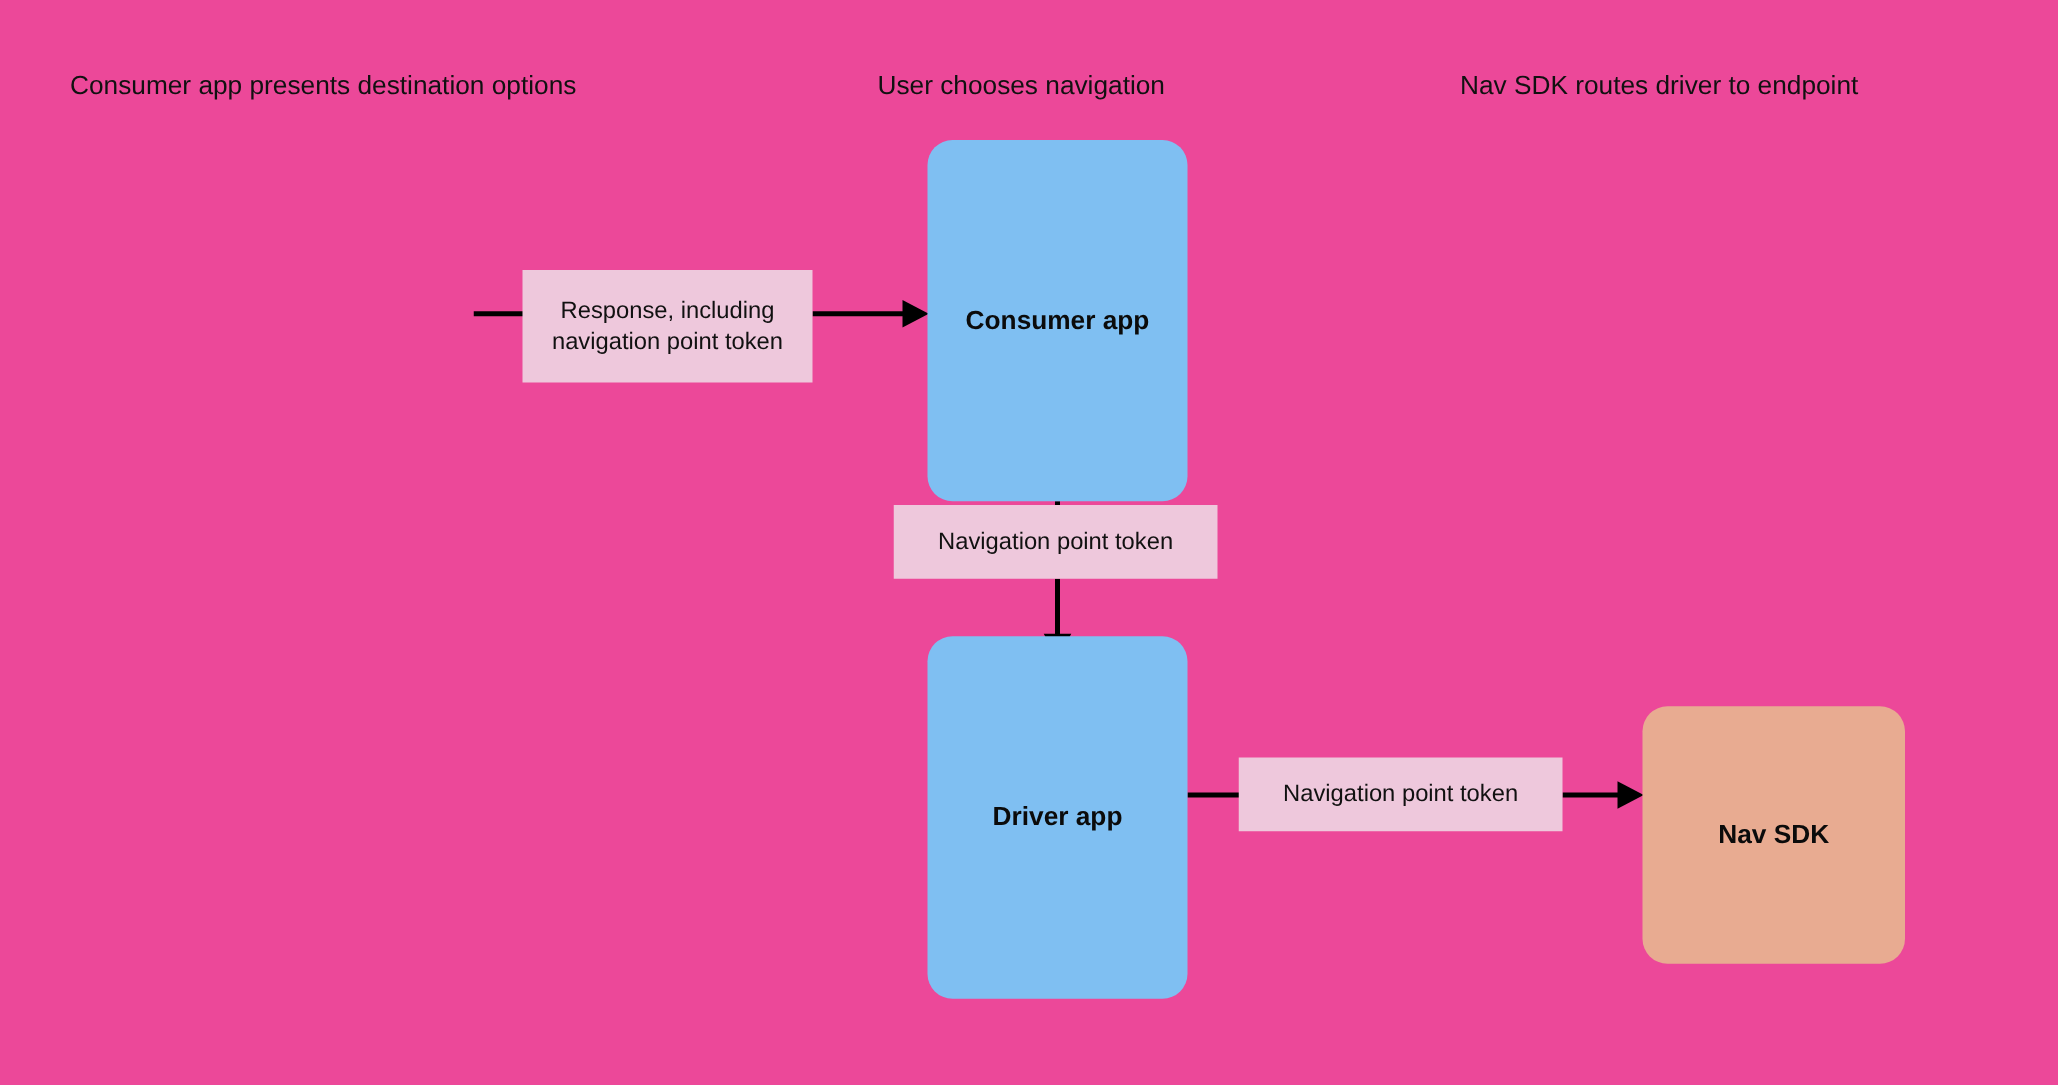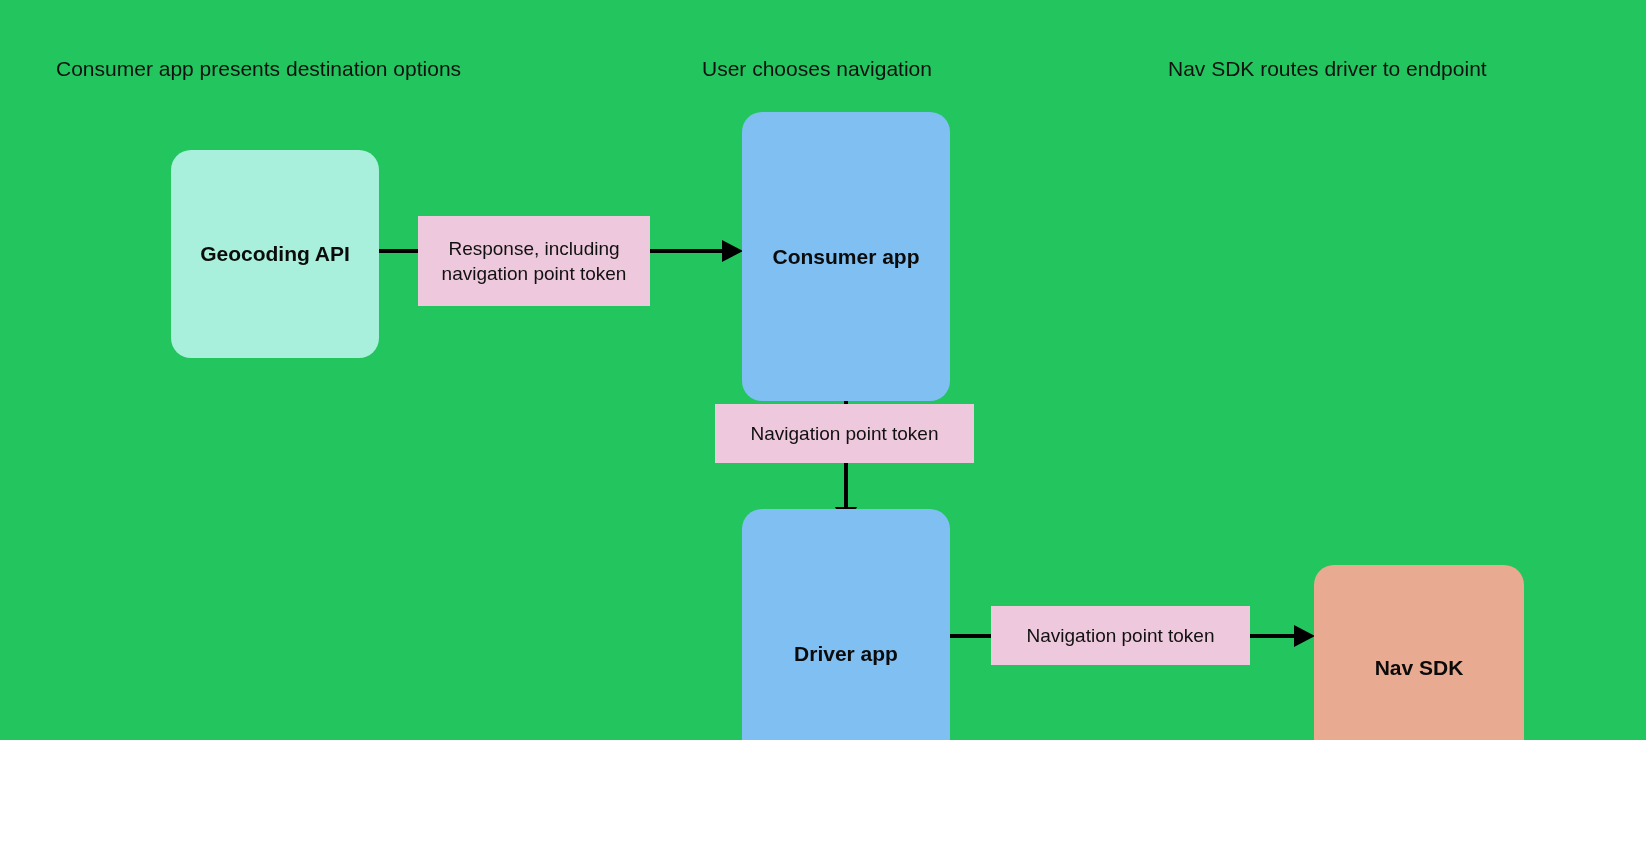--- a/index.html
+++ b/index.html
@@ -8,22 +8,22 @@
     padding: 0;
     background: #ffffff;
   }
   body {
     font-family: "Liberation Sans", "DejaVu Sans", sans-serif;
     -webkit-font-smoothing: antialiased;
   }
   #canvas {
     position: relative;
     width: 1646px;
-    height: 740px;
-    background: #22c55e;
+    height: 868px;
+    background: #ec4899;
     overflow: hidden;
   }
 
   
   .col-heading {
     position: absolute;
     font-size: 21px;
     line-height: 26px;
     color: #111111;
     font-weight: 400;
@@ -165,23 +165,20 @@
   <div class="conn v-line" id="conn-label-to-driver"></div>
 
   <div class="arrow-head arrow-down" id="arrow-to-driver"></div>
 
   <div class="conn h-line" id="conn-driver-to-label"></div>
 
   <div class="conn h-line" id="conn-label-to-navsdk"></div>
 
   <div class="arrow-head arrow-right" id="arrow-to-navsdk"></div>
 
-  <div class="node" id="node-geocoding-api">
-    <span class="node-label">Geocoding API</span>
-  </div>
 
   <div class="node" id="node-consumer-app">
     <span class="node-label">Consumer app</span>
   </div>
 
   <div class="node" id="node-driver-app">
     <span class="node-label">Driver app</span>
   </div>
 
   <div class="node" id="node-nav-sdk">

